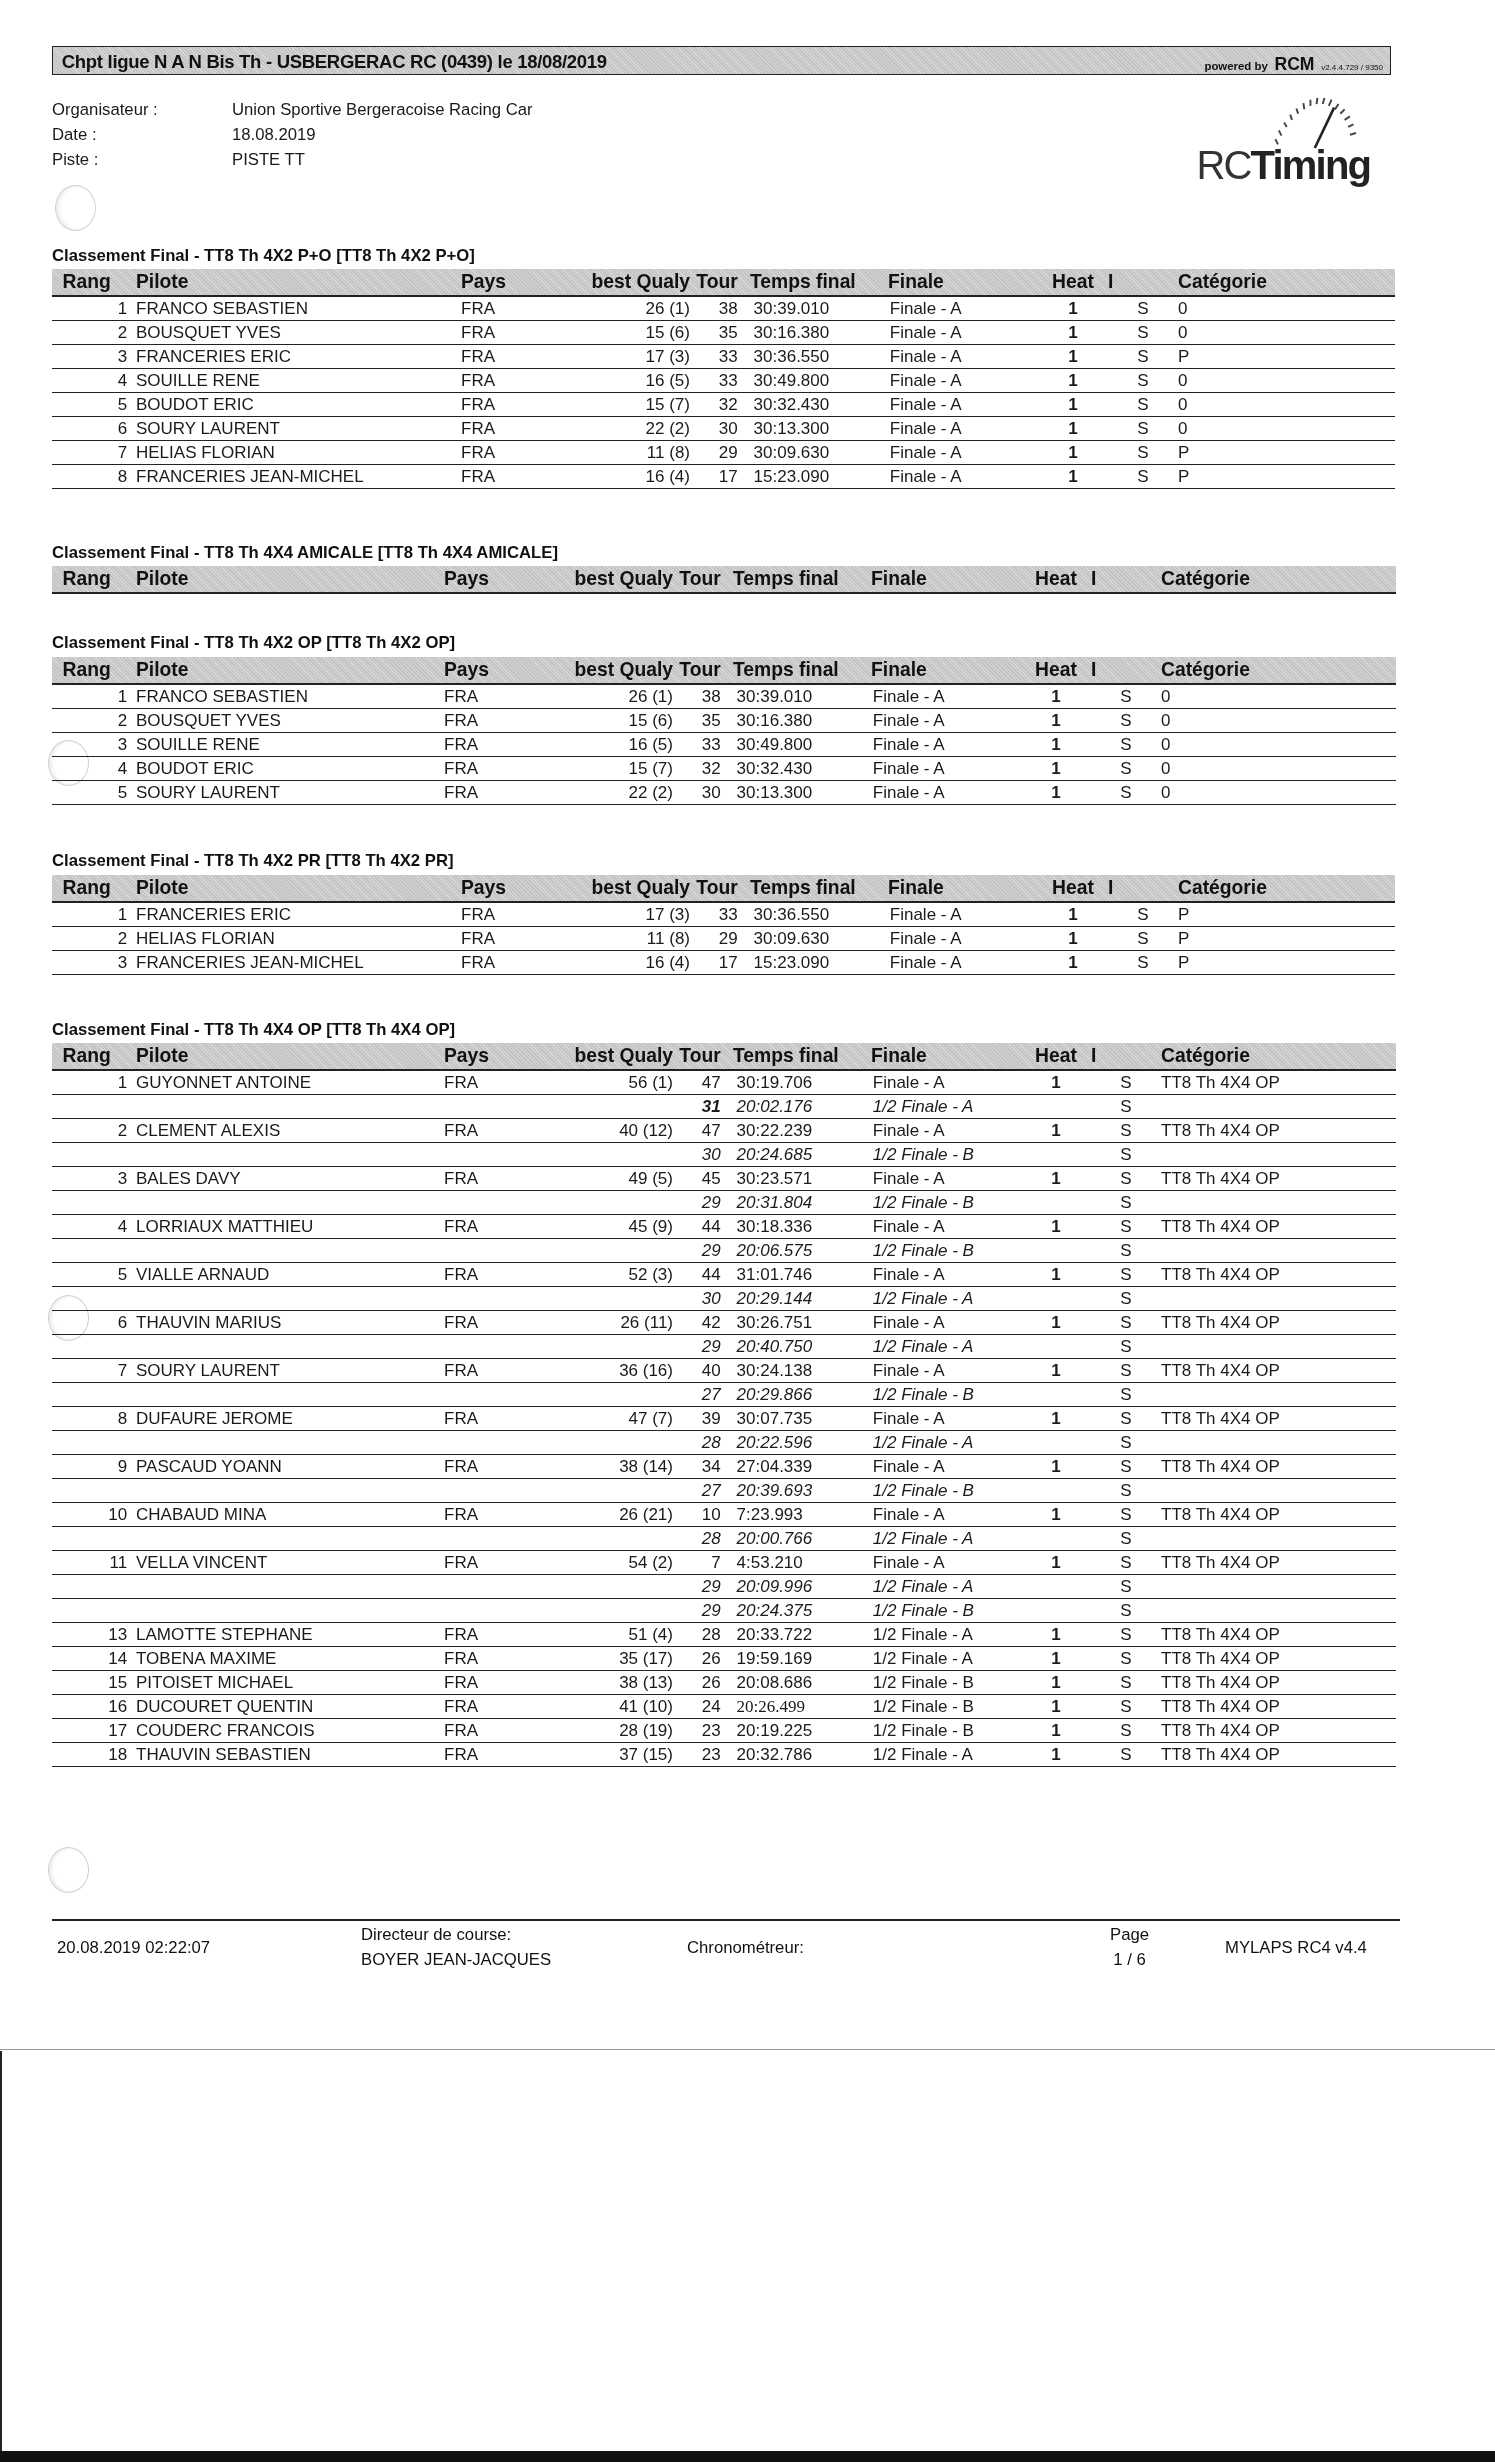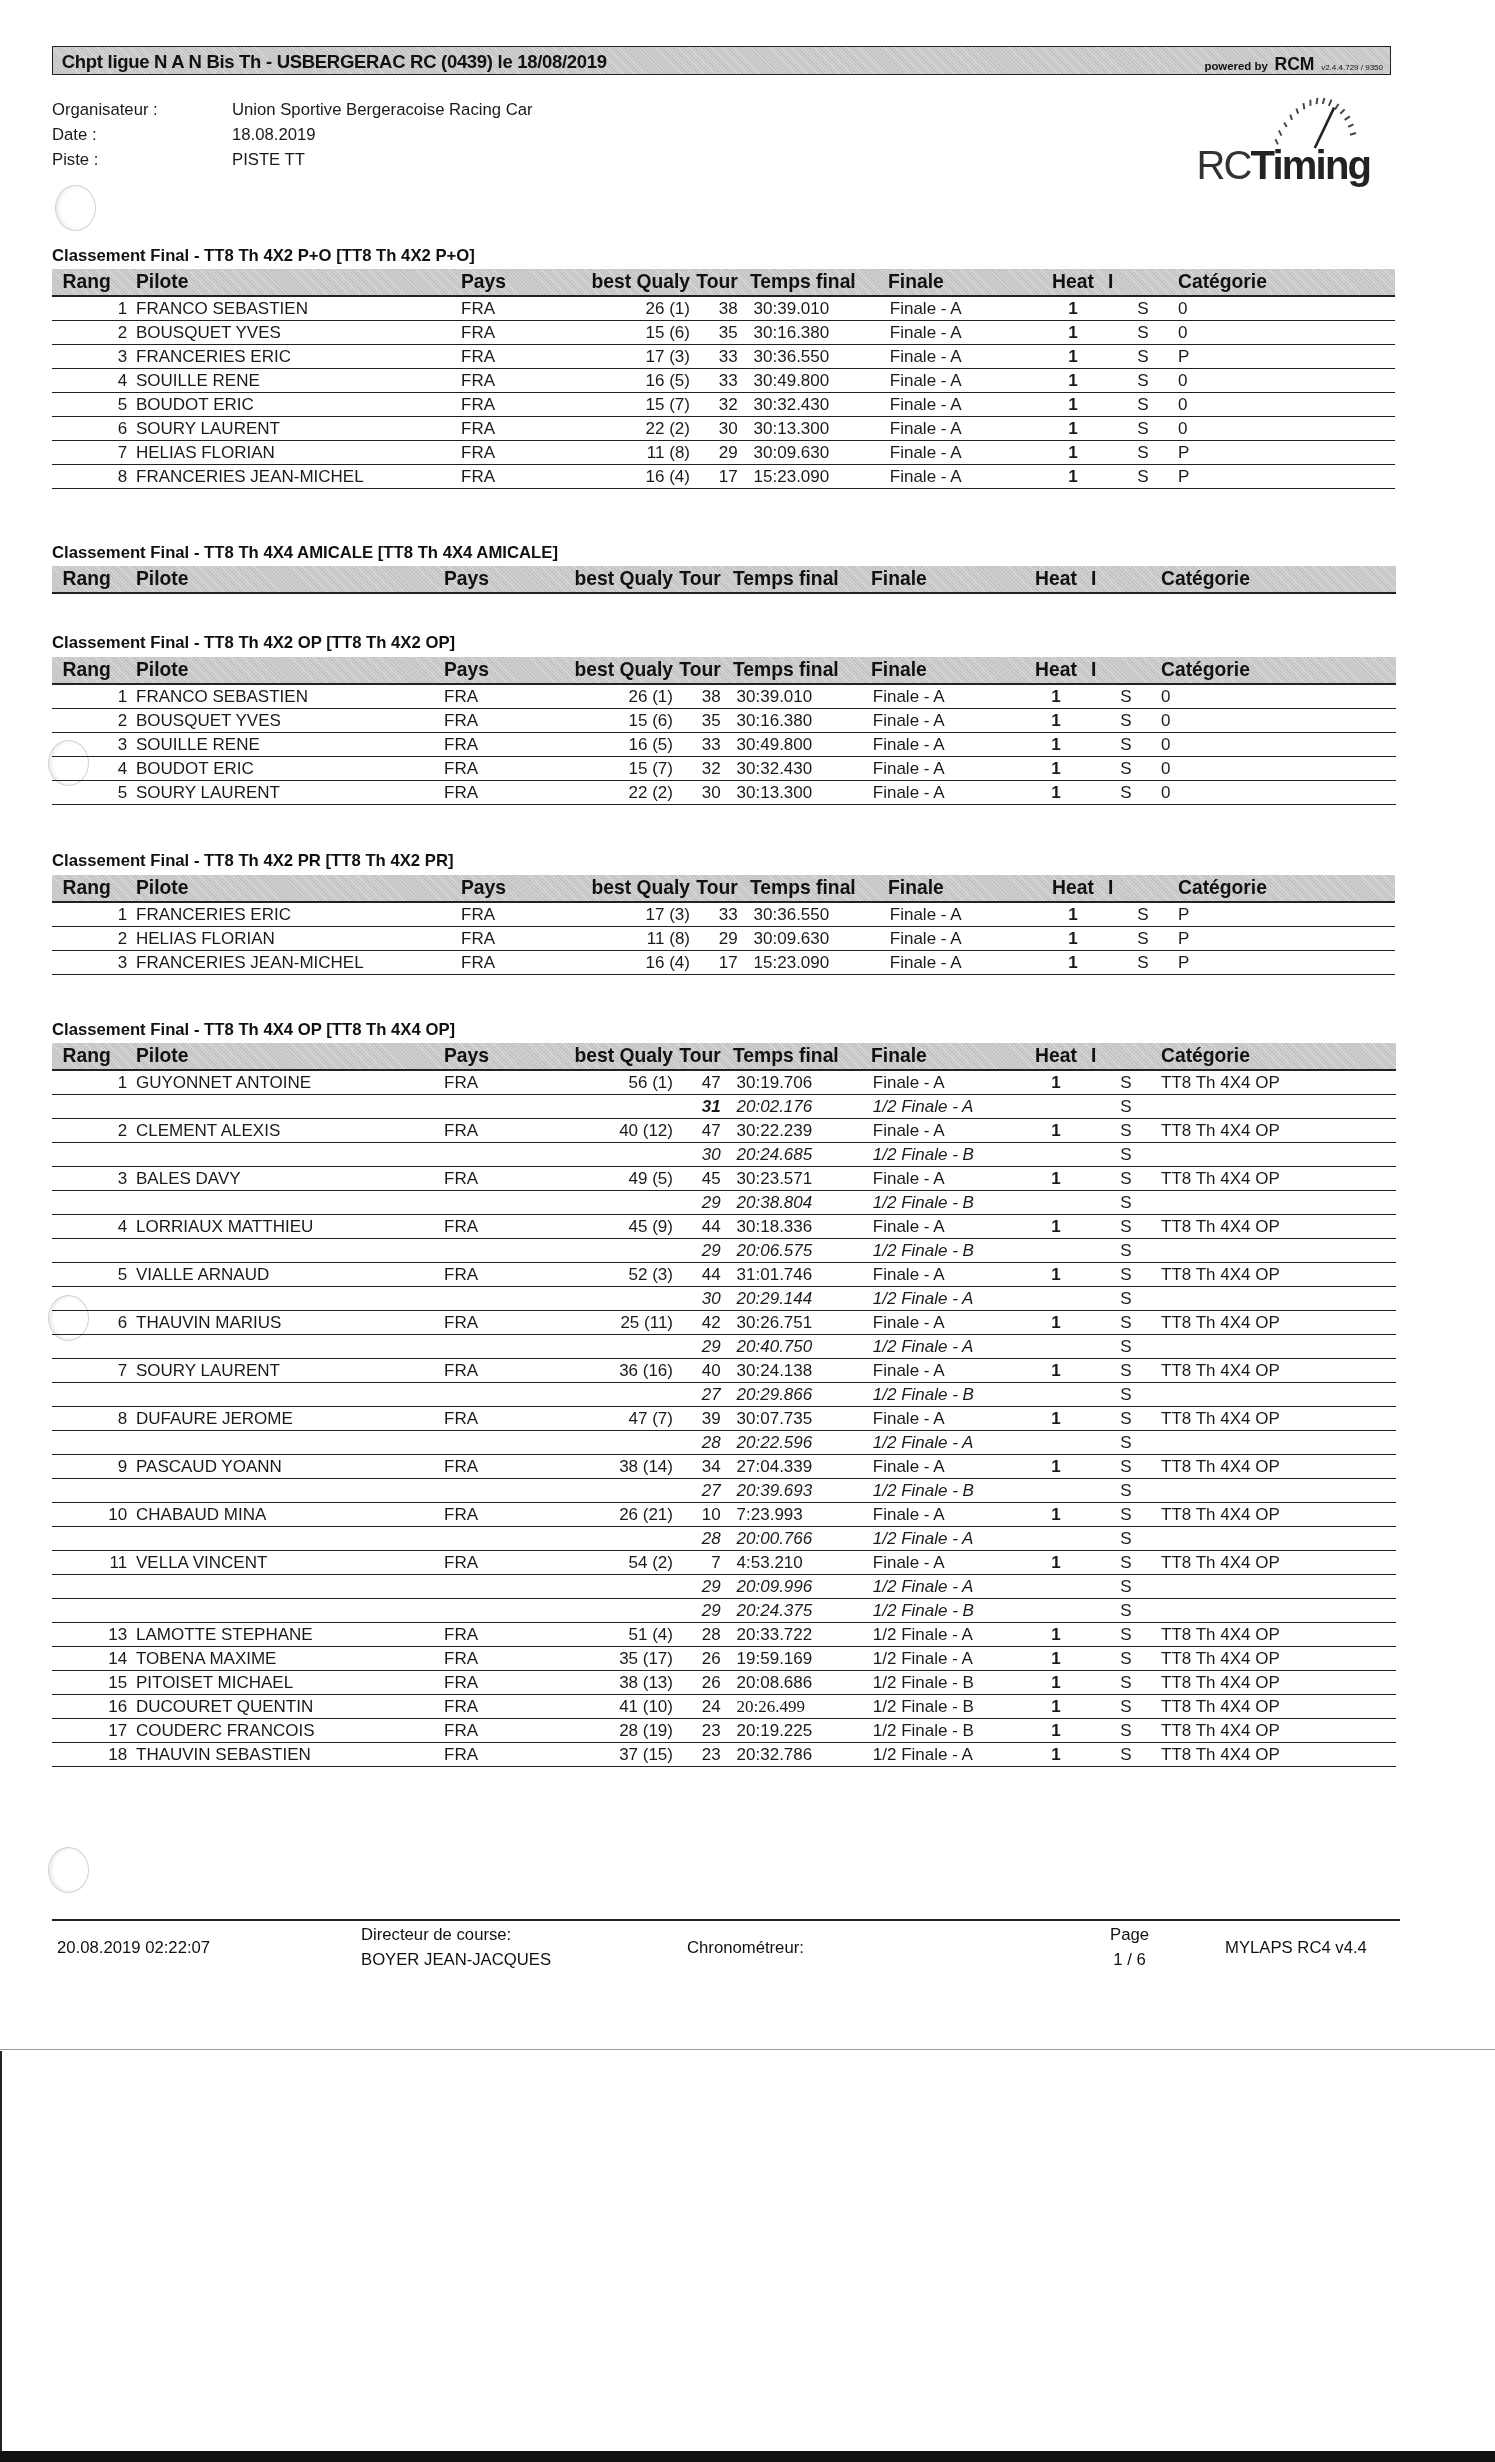--- a/index.html
+++ b/index.html
@@ -504,21 +504,21 @@
             <td class="c heat">1</td>
             <td class="c i">S</td>
             <td class="cat">TT8 Th 4X4 OP</td>
           </tr>
           <tr class="sub">
             <td class="r rang" style="padding-right: 8.8px;"></td>
             <td class="pilote"></td>
             <td class="pays"></td>
             <td class="r qualy"></td>
             <td class="r tour" style="padding-right: 5.3px;">29</td>
-            <td class="temps" style="padding-left: 10.6px;">20:38.804</td>
+            <td class="temps" style="padding-left: 10.6px;">20:31.804</td>
             <td class="finale" style="padding-left: 1.8px;">1/2 Finale - B</td>
             <td class="c heat"></td>
             <td class="c i">S</td>
             <td class="cat"></td>
           </tr>
           <tr>
             <td class="r rang" style="padding-right: 8.8px;">4</td>
             <td class="pilote">LORRIAUX MATTHIEU</td>
             <td class="pays">FRA</td>
             <td class="r qualy">45 (9)</td>
@@ -562,21 +562,21 @@
             <td class="temps" style="padding-left: 10.6px;">20:29.144</td>
             <td class="finale" style="padding-left: 1.8px;">1/2 Finale - A</td>
             <td class="c heat"></td>
             <td class="c i">S</td>
             <td class="cat"></td>
           </tr>
           <tr>
             <td class="r rang" style="padding-right: 8.8px;">6</td>
             <td class="pilote">THAUVIN MARIUS</td>
             <td class="pays">FRA</td>
-            <td class="r qualy">25 (11)</td>
+            <td class="r qualy">26 (11)</td>
             <td class="r tour" style="padding-right: 5.3px;">42</td>
             <td class="temps" style="padding-left: 10.6px;">30:26.751</td>
             <td class="finale" style="padding-left: 1.8px;">Finale - A</td>
             <td class="c heat">1</td>
             <td class="c i">S</td>
             <td class="cat">TT8 Th 4X4 OP</td>
           </tr>
           <tr class="sub">
             <td class="r rang" style="padding-right: 8.8px;"></td>
             <td class="pilote"></td>

